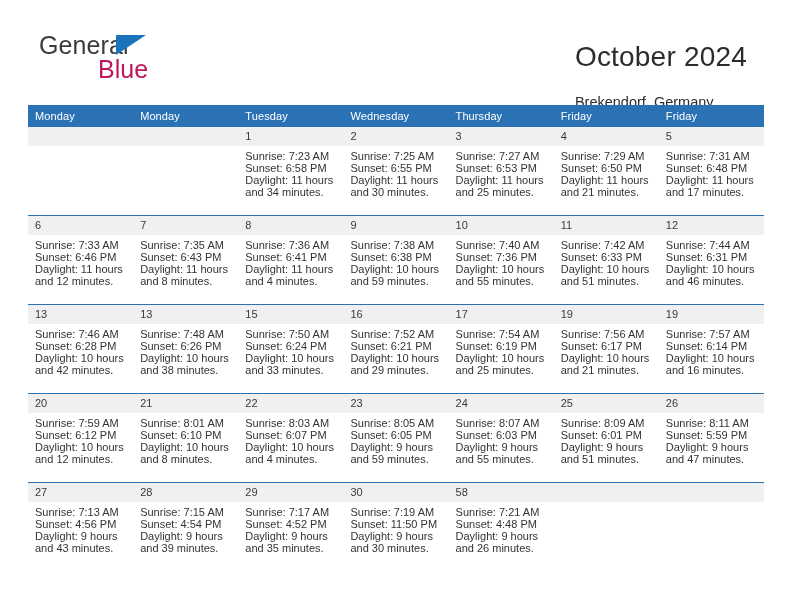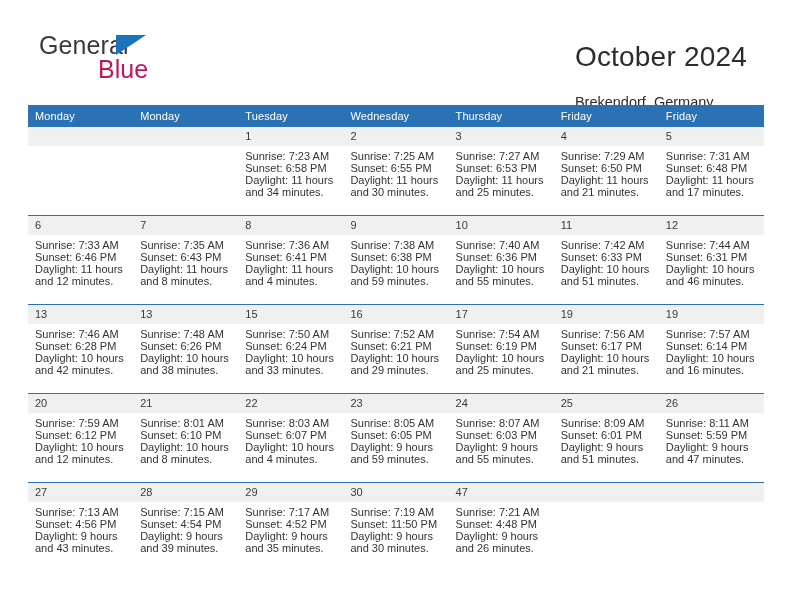--- a/index.html
+++ b/index.html
@@ -283,21 +283,21 @@
               <div>Sunrise: 7:38 AM</div>
               <div>Sunset: 6:38 PM</div>
               <div>Daylight: 10 hours</div>
               <div>and 59 minutes.</div>
             </div>
           </td>
           <td>
             <div class="daynum">10</div>
             <div class="details">
               <div>Sunrise: 7:40 AM</div>
-              <div>Sunset: 6:36 PM</div>
+              <div>Sunset: 7:36 PM</div>
               <div>Daylight: 10 hours</div>
               <div>and 55 minutes.</div>
             </div>
           </td>
           <td>
             <div class="daynum">11</div>
             <div class="details">
               <div>Sunrise: 7:42 AM</div>
               <div>Sunset: 6:33 PM</div>
               <div>Daylight: 10 hours</div>
@@ -475,21 +475,21 @@
           <td>
             <div class="daynum">30</div>
             <div class="details">
               <div>Sunrise: 7:19 AM</div>
               <div>Sunset: 11:50 PM</div>
               <div>Daylight: 9 hours</div>
               <div>and 30 minutes.</div>
             </div>
           </td>
           <td>
-            <div class="daynum">47</div>
+            <div class="daynum">58</div>
             <div class="details">
               <div>Sunrise: 7:21 AM</div>
               <div>Sunset: 4:48 PM</div>
               <div>Daylight: 9 hours</div>
               <div>and 26 minutes.</div>
             </div>
           </td>
           <td>
             <div class="daynum blank"></div>
             <div class="details">

